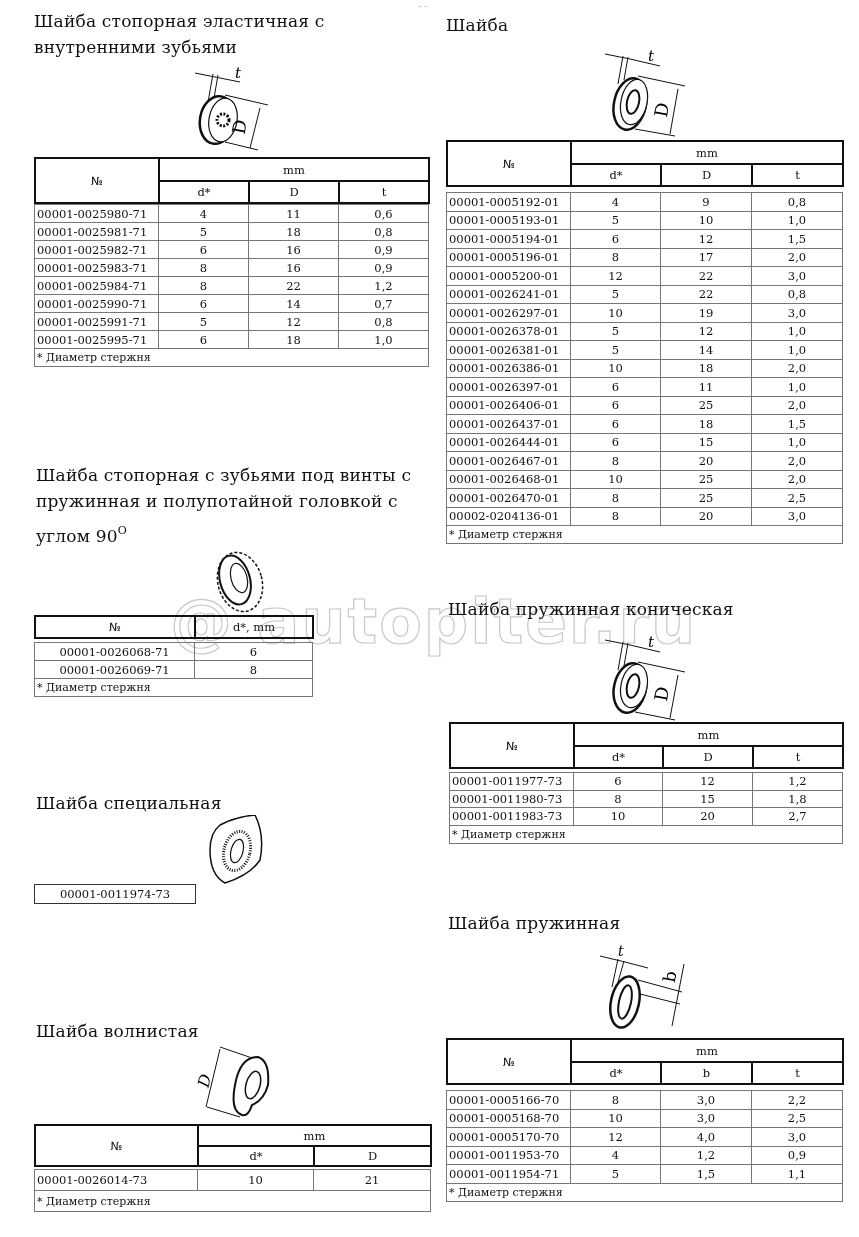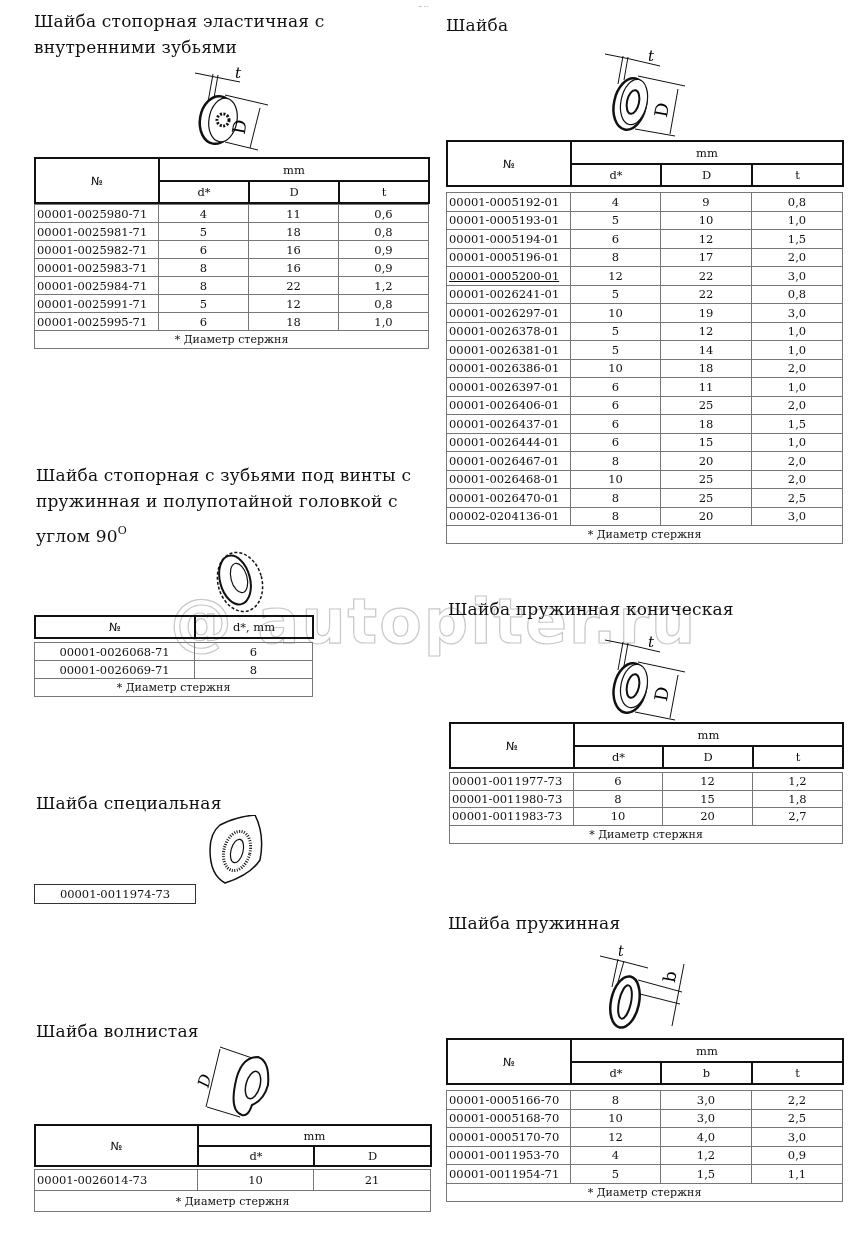--- a/index.html
+++ b/index.html
@@ -7,21 +7,21 @@
          font-family:"DejaVu Serif","Liberation Serif",serif; color:#111; }
   .sec { position:absolute; }
   .title { font-size:17px; line-height:26px; letter-spacing:0.2px; }
   .title.just { text-align:justify; text-align-last:left; }
   .title sup { font-size:11px; vertical-align:8px; }
   table { border-collapse:collapse; font-size:11.5px; table-layout:fixed; }
   table.hdr td { border:2.5px solid #111; text-align:center; font-family:"DejaVu Sans","Liberation Sans",sans-serif; }
   table.hdr td.sub { font-family:"DejaVu Serif","Liberation Serif",serif; }
   table.body td { border:1px solid #777; height:17px; padding:0 2px; text-align:center; white-space:nowrap; }
   table.body td.num { text-align:left; }
-  table.body td.note { text-align:center; font-size:11px; border:1px solid #777; }
+  table.body td.note { text-align:left; font-size:11px; border:1px solid #777; }
   table.body { border:1.5px solid #888; }
   .fig { position:absolute; }
   .watermark { position:absolute; left:170px; top:585px; font-family:"DejaVu Sans","Liberation Sans",sans-serif;
     font-size:62px; font-weight:bold; color:transparent; -webkit-text-stroke:1.2px #c8c8c8; letter-spacing:2px; pointer-events:none; }
   .tiny { position:absolute; left:418px; top:3px; font-size:5px; color:#666; }
 </style>
 </head>
 <body>
 
 <div class="tiny">~ ---</div>
@@ -98,20 +98,26 @@
           <td style="height: 17px;">16</td>
           <td style="height: 17px;">0,9</td>
         </tr>
         <tr>
           <td class="num" style="height: 17px;">00001-0025984-71</td>
           <td style="height: 17px;">8</td>
           <td style="height: 17px;">22</td>
           <td style="height: 17px;">1,2</td>
         </tr>
         <tr>
+          <td class="num" style="height: 17px;">00001-0025990-71</td>
+          <td style="height: 17px;">6</td>
+          <td style="height: 17px;">14</td>
+          <td style="height: 17px;">0,7</td>
+        </tr>
+        <tr>
           <td class="num" style="height: 17px;">00001-0025991-71</td>
           <td style="height: 17px;">5</td>
           <td style="height: 17px;">12</td>
           <td style="height: 17px;">0,8</td>
         </tr>
         <tr>
           <td class="num" style="height: 17px;">00001-0025995-71</td>
           <td style="height: 17px;">6</td>
           <td style="height: 17px;">18</td>
           <td style="height: 17px;">1,0</td>
@@ -296,21 +302,21 @@
           <td style="height: 17.5px;">12</td>
           <td style="height: 17.5px;">1,5</td>
         </tr>
         <tr>
           <td class="num" style="height: 17.5px;">00001-0005196-01</td>
           <td style="height: 17.5px;">8</td>
           <td style="height: 17.5px;">17</td>
           <td style="height: 17.5px;">2,0</td>
         </tr>
         <tr>
-          <td class="num" style="height: 17.5px; text-decoration: underline;">00001-0005200-01</td>
+          <td class="num" style="height: 17.5px;">00001-0005200-01</td>
           <td style="height: 17.5px;">12</td>
           <td style="height: 17.5px;">22</td>
           <td style="height: 17.5px;">3,0</td>
         </tr>
         <tr>
           <td class="num" style="height: 17.5px;">00001-0026241-01</td>
           <td style="height: 17.5px;">5</td>
           <td style="height: 17.5px;">22</td>
           <td style="height: 17.5px;">0,8</td>
         </tr>

